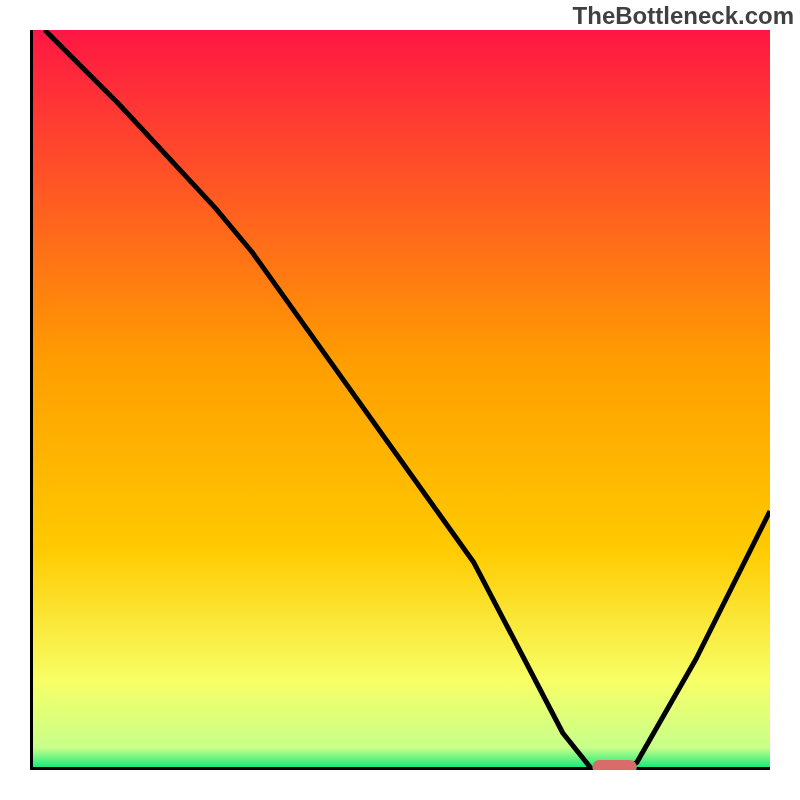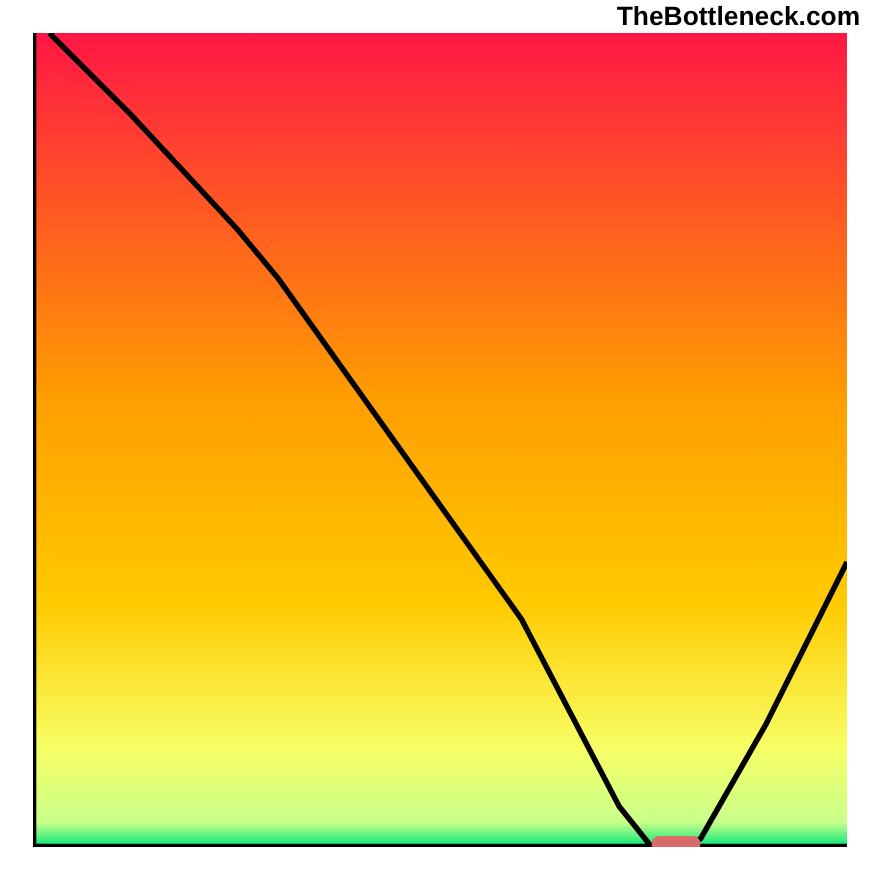--- a/index.html
+++ b/index.html
@@ -12,24 +12,24 @@
     background: #fff;
   }
   .canvas {
     position: relative;
     width: 800px;
     height: 800px;
   }
   .watermark {
     position: absolute;
     top: 2px;
-    right: 18px;
+    right: 6px;
     font-size: 24px;
     font-weight: 600;
-    color: #000000;
+    color: #404040;
     z-index: 10;
   }
   .plot-area {
     position: absolute;
     left: 30px;
     top: 30px;
     width: 740px;
     height: 740px;
   }
   svg {

